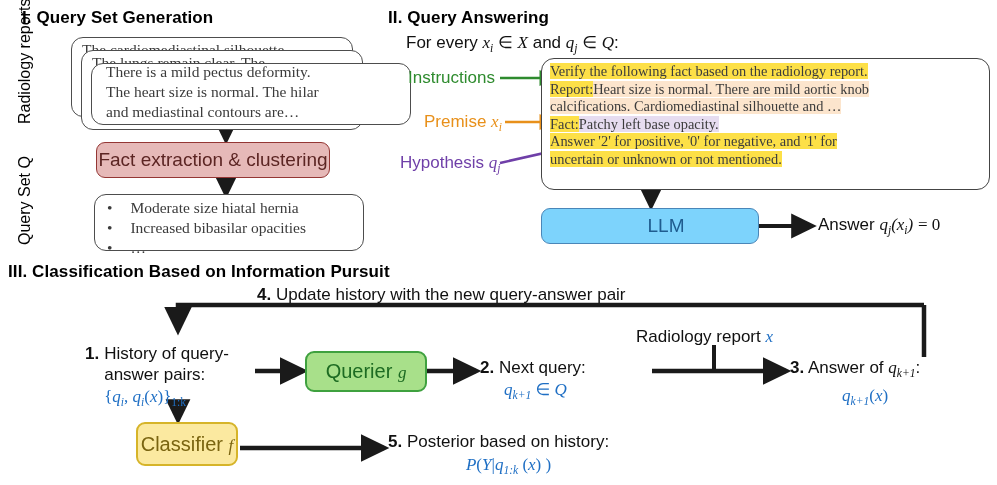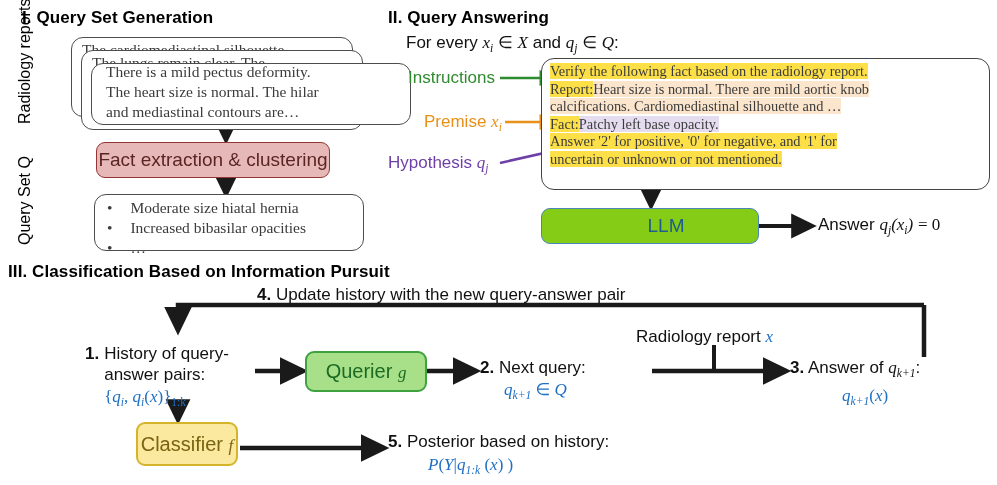--- a/index.html
+++ b/index.html
@@ -15,21 +15,21 @@
           transform-origin:0 0;transform:rotate(-90deg);}
 
   
   .card{border:1.6px solid #4d4d4d;border-radius:12px;background:#fff;box-sizing:border-box;}
   .card-text{font-family:"Liberation Serif",serif;font-size:15.5px;color:#3b3b3b;line-height:20px;}
 
   
   .pbox{box-sizing:border-box;border-radius:9px;display:flex;align-items:center;
         justify-content:center;font-size:19px;white-space:nowrap;}
   .pbox.fact{background:#e6b9b8;border:1.6px solid #943634;color:#5c2523;}
-  .pbox.llm{background:#84cc16;border:1.6px solid #4a86b8;color:#1f5c8f;padding-left:32px;}
+  .pbox.llm{background:#7dd3fc;border:1.6px solid #4a86b8;color:#1f5c8f;padding-left:32px;}
   .pbox.querier{background:#a8e08a;border:2px solid #3fa13f;color:#1d6b22;}
   .pbox.classifier{background:#fbe9a0;border:2px solid #d6b429;color:#7a6410;}
 
   
   .prompt-box{border:1.6px solid #444;border-radius:13px;background:#fff;box-sizing:border-box;
               padding:4px 6px 5px 8px;}
   .prompt-line{font-family:"Liberation Serif",serif;font-size:14.4px;line-height:17.6px;
                color:#3c3c3c;white-space:nowrap;}
   .hl-green{background:#fde047;}
   .hl-orange{background:#fce5cd;}
@@ -146,21 +146,21 @@
   <span>For every </span><span class="math">x<sub>i</sub></span> <span class="math upr">∈</span> <span class="math">X</span><span> and </span><span class="math">q<sub>j</sub></span> <span class="math upr">∈</span> <span class="math">Q</span><span>:</span>
 </div>
 
 <div class="abs anno green" style="left:408px;top:68px;">
   <span>Instructions</span>
 </div>
 <div class="abs anno orange" style="left:424px;top:112px;">
   <span>Premise</span>
   <span class="math" style="color:#e8901a;">x<sub>i</sub></span>
 </div>
-<div class="abs anno purple" style="left:388px;top:153px;">
+<div class="abs anno purple" style="left:400px;top:153px;">
   <span>Hypothesis</span>
   <span class="math" style="color:#6f3fa8;">q<sub>j</sub></span>
 </div>
 
 <div class="abs prompt-box" style="left:541px;top:58px;width:449px;height:132px;">
   <div class="prompt-line">
     <span class="hl-green">Verify the following fact based on the radiology report.</span>
   </div>
   <div class="prompt-line">
     <span class="hl-green">Report:</span><span class="hl-orange">Heart size is normal. There are mild aortic knob</span>
@@ -233,16 +233,16 @@
   </div>
 </div>
 
 <div class="abs pbox classifier" style="left:136px;top:422px;width:102px;height:44px;font-size:20px;">
   <span>Classifier&nbsp;<span class="math" style="color:#7a6410;">f</span></span>
 </div>
 
 <div class="abs step" style="left:388px;top:430px;line-height:23px;">
   <div><b>5.</b>
     <span>Posterior based on history:</span></div>
-  <div class="math blue" style="margin-left:40px;">
+  <div class="math blue" style="margin-left:20px;text-align:center;">
     P<span class="plain">(</span>Y<span class="plain">|</span>q<sub>1:k</sub>&nbsp;<span class="plain">(</span>x<span class="plain">)&nbsp;)</span>
   </div>
 </div>
 
 </body></html>

